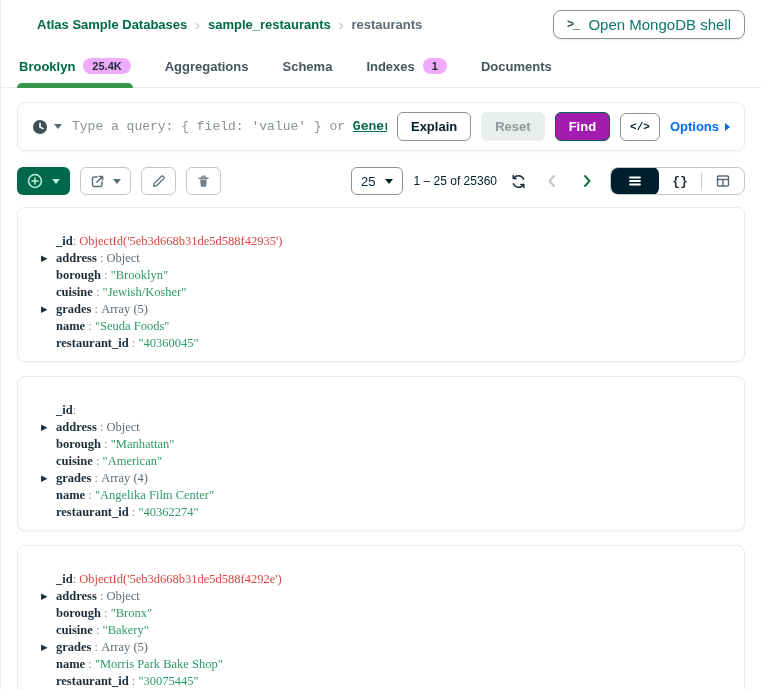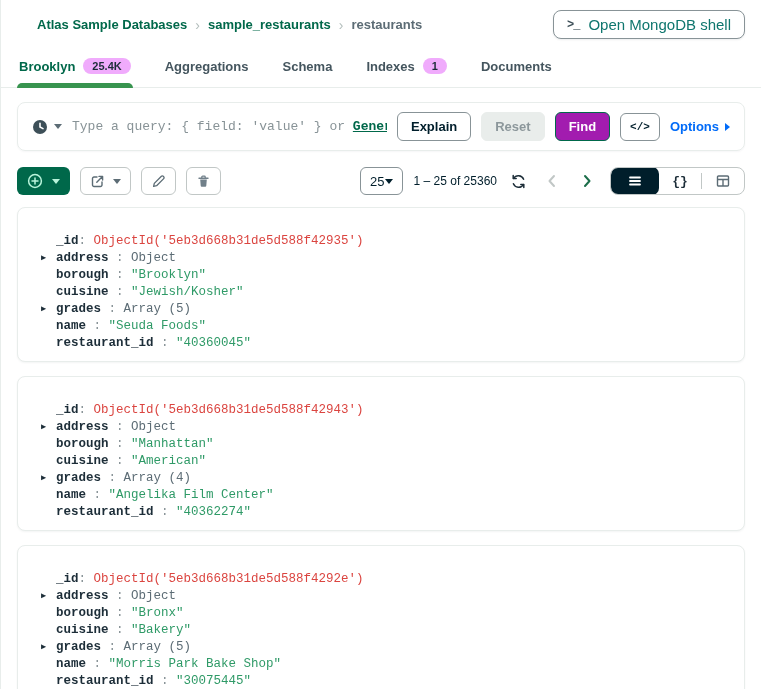--- a/index.html
+++ b/index.html
@@ -39,36 +39,36 @@
   .caret-right-blue { width:0; height:0; border-top:4px solid transparent; border-bottom:4px solid transparent; border-left:5px solid #016BF8; }
 
   
   .toolbar { margin:16px 16px 0; display:flex; align-items:center; justify-content:space-between; }
   .tb-left, .tb-right { display:flex; align-items:center; }
   .tb-left { gap:10px; }
   .tb-right { gap:11px; }
   .add-btn { display:flex; align-items:center; gap:9px; background:#00684A; border-radius:6px; padding:5px 10px; cursor:pointer; height:28px; }
   .caret-down.mint { border-top-color:#B9F4DB; }
   .icon-btn { display:flex; align-items:center; gap:8px; background:#fff; border:1px solid #C1C7C6; border-radius:6px; padding:0 9px; height:28px; cursor:pointer; }
-  .page-select { display:flex; align-items:center; border:1px solid #889397; border-radius:6px; padding:0 9px; height:28px; cursor:pointer;text-align:right; }
+  .page-select { display:flex; align-items:center; gap:9px; border:1px solid #889397; border-radius:6px; padding:0 9px; height:28px; cursor:pointer;text-align:right; }
   .page-select .val { font-size:13px; color:#001E2B; font-weight:400; }
   .caret-down.dark { border-top-color:#001E2B; }
   .range-text { font-size:12px; color:#001E2B; }
   .nav-arrow { display:flex; align-items:center; padding:0 4px; cursor:pointer; }
   .refresh { display:flex; align-items:center; cursor:pointer; padding:0 2px; }
   .seg-control { display:flex; align-items:center; border:1px solid #C1C7C6; border-radius:8px; height:28px; background:#fff; overflow:hidden; }
   .seg { display:flex; align-items:center; justify-content:center; width:42px; height:28px; cursor:pointer; }
   .seg.active { background:#001E2B; border-radius:7px; width:48px; }
   .seg .braces { font-family:"Liberation Mono", monospace; font-size:13px; font-weight:700; color:#1C2D38; }
   .seg-divider { width:1px; height:16px; background:#C1C7C6; }
 
   
   .doc-list { margin:12px 16px 0; }
   .doc-card { border:1px solid #E8EDEB; border-radius:8px; background:#fff; box-shadow:0 1px 2px rgba(0,30,43,.05); padding:25px 20px 9px 38px; margin-bottom:14px; }
-  .doc-row { display:flex; font-family:Liberation Mono, monospace; font-size:12.5px; line-height:17px; white-space:pre; }
+  .doc-row { display:flex; font-family:Liberation Serif, serif; font-size:12.5px; line-height:17px; white-space:pre; }
   .gutter { width:15px; flex:0 0 15px; margin-left:-15px; color:#1C2D38; font-size:8.5px; display:flex; align-items:center; cursor:pointer; }
   .fkey { font-weight:700; color:#1C2D38; }
   .fsep { color:#889397; }
   .v-objectid { color:#DB4540; }
   .v-string { color:#2F9A67; }
   .v-plain { color:#5C6C75; }
 
   svg { display:block; }
 </style>
 </head>
@@ -222,21 +222,21 @@
       <div class="doc-row"><span class="gutter"></span><span class="fkey">_id</span><span class="fsep">: </span><span class="v-objectid">ObjectId('5eb3d668b31de5d588f42935')</span></div>
       <div class="doc-row"><span class="gutter">▶</span><span class="fkey">address</span><span class="fsep"> : </span><span class="v-plain">Object</span></div>
       <div class="doc-row"><span class="gutter"></span><span class="fkey">borough</span><span class="fsep"> : </span><span class="v-string">"Brooklyn"</span></div>
       <div class="doc-row"><span class="gutter"></span><span class="fkey">cuisine</span><span class="fsep"> : </span><span class="v-string">"Jewish/Kosher"</span></div>
       <div class="doc-row"><span class="gutter">▶</span><span class="fkey">grades</span><span class="fsep"> : </span><span class="v-plain">Array (5)</span></div>
       <div class="doc-row"><span class="gutter"></span><span class="fkey">name</span><span class="fsep"> : </span><span class="v-string">"Seuda Foods"</span></div>
       <div class="doc-row"><span class="gutter"></span><span class="fkey">restaurant_id</span><span class="fsep"> : </span><span class="v-string">"40360045"</span></div>
     </div>
 
     <div class="doc-card">
-      <div class="doc-row"><span class="gutter"></span><span class="fkey">_id</span><span class="fsep">: </span><span class="v-objectid">ObjectId('5eb3d668b31de5d588f42943')</span></div>
+      <div class="doc-row"><span class="gutter"></span><span class="fkey">_id</span><span class="fsep">: </span></div>
       <div class="doc-row"><span class="gutter">▶</span><span class="fkey">address</span><span class="fsep"> : </span><span class="v-plain">Object</span></div>
       <div class="doc-row"><span class="gutter"></span><span class="fkey">borough</span><span class="fsep"> : </span><span class="v-string">"Manhattan"</span></div>
       <div class="doc-row"><span class="gutter"></span><span class="fkey">cuisine</span><span class="fsep"> : </span><span class="v-string">"American"</span></div>
       <div class="doc-row"><span class="gutter">▶</span><span class="fkey">grades</span><span class="fsep"> : </span><span class="v-plain">Array (4)</span></div>
       <div class="doc-row"><span class="gutter"></span><span class="fkey">name</span><span class="fsep"> : </span><span class="v-string">"Angelika Film Center"</span></div>
       <div class="doc-row"><span class="gutter"></span><span class="fkey">restaurant_id</span><span class="fsep"> : </span><span class="v-string">"40362274"</span></div>
     </div>
 
     <div class="doc-card">
       <div class="doc-row"><span class="gutter"></span><span class="fkey">_id</span><span class="fsep">: </span><span class="v-objectid">ObjectId('5eb3d668b31de5d588f4292e')</span></div>

